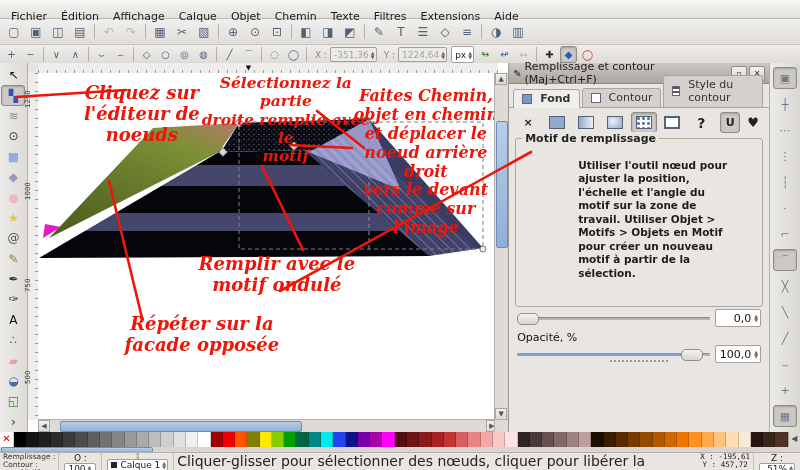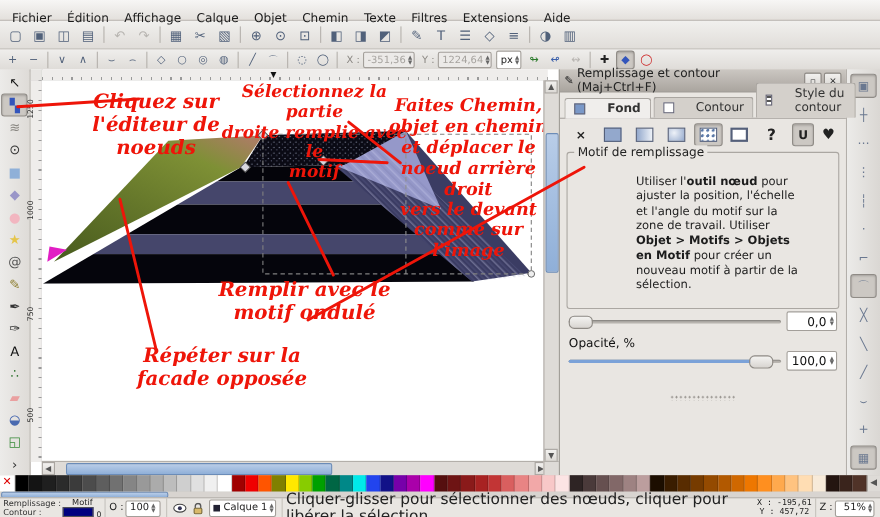--- a/index.html
+++ b/index.html
@@ -50,29 +50,29 @@
   .thumb{position:absolute;background:linear-gradient(#b9cde8,#8fafd8);border:1px solid #6b8cb8;border-radius:2px;}
   .corner-box{position:absolute;right:0;bottom:0;width:13px;height:12px;background:#dedbd7;border-left:1px solid #b3afaa;border-top:1px solid #b3afaa;}
   
   .panel{width:260px;background:#e9e6e2;border-left:1px solid #9b9792;position:relative;font-size:11px;}
   .panel-title{height:20px;background:linear-gradient(#cbc7c2,#aaa59f);display:flex;align-items:center;
     padding:0 4px;color:#222;border-bottom:1px solid #8f8b86;}
   .panel-title .t{flex:1;margin-left:3px;font-size:11px;}
   .wbtn{width:14px;height:13px;border:1px solid #8f8b86;background:linear-gradient(#f2f1ef,#d6d3cf);
     display:flex;align-items:center;justify-content:center;font-size:8px;color:#333;margin-left:2px;border-radius:2px;}
   .tabs{display:flex;align-items:flex-end;height:21px;padding:2px 4px 0;border-bottom:1px solid #a9a5a0;}
-  .tab{display:flex;align-items:center;gap:20px;padding:2px 8px 3px;border:1px solid #a9a5a0;border-bottom:none;
+  .tab{display:flex;align-items:center;gap:8px;padding:2px 8px 3px;border:1px solid #a9a5a0;border-bottom:none;
     border-radius:3px 3px 0 0;background:#d4d0cb;margin-right:2px;color:#333;}
   .tab.active{background:#f0eeec;font-weight:bold;position:relative;top:1px;}
   .tabsq{width:10px;height:10px;border:1px solid #667;box-sizing:border-box;}
   .fillrow{display:flex;align-items:center;padding:4px 6px 3px;gap:3px;}
   .fillbtn{width:24px;height:19px;border:1px solid transparent;border-radius:3px;display:flex;align-items:center;justify-content:center;font-weight:bold;color:#222;}
   .fillbtn .sq{width:16px;height:13px;border:1px solid #55607a;box-sizing:border-box;}
   .fillbtn.pressed{background:#ccc8c3;border-color:#8f8b86;box-shadow:inset 0 1px 2px #0003;}
-  .groupbox{margin:2px 6px;border:1px solid #aba7a2;border-radius:3px;position:relative;padding:10px 4px 8px;height:143px;box-sizing:border-box;}
+  .groupbox{margin:2px 6px;border:1px solid #aba7a2;border-radius:3px;position:relative;padding:10px 4px 8px;height:169px;box-sizing:border-box;font-weight:bold;}
   .groupbox .legend{position:absolute;top:-7px;left:6px;background:#e9e6e2;padding:0 3px;color:#222;}
   .combo{height:17px;border:1px solid #a39f9a;background:#fff;border-radius:2px;display:flex;align-items:center;
     padding:0 4px;color:#111;}
   .combo .arr{margin-left:auto;display:flex;flex-direction:column;font-size:5px;line-height:4px;color:#555;}
   .instruction{margin:10px 8px 0 58px;width:152px;line-height:1.28;color:#1c1c1c;font-size:10.5px;}
   .ctl-label{margin:4px 8px 1px;color:#111;}
   .slider-row{display:flex;align-items:center;margin:0 8px;gap:5px;}
   .slider{flex:1;height:12px;position:relative;}
   .slider .track{position:absolute;left:0;right:0;top:5px;height:3px;background:#b9b5b0;border-radius:2px;box-shadow:inset 0 1px 1px #0004;}
   .slider .fill{position:absolute;left:0;top:5px;height:3px;background:#7ba2d8;border-radius:2px;}
@@ -89,21 +89,21 @@
   .snapbar .icon-btn{width:22px;height:20px;margin:2px 0;font-size:11px;color:#6a7890;}
   
   .palette{position:absolute;top:432px;left:0;width:800px;height:15px;display:flex;background:#c9c5c0;}
   .swatch{flex:1 1 auto;border-right:1px solid rgba(0,0,0,.18);box-sizing:border-box;}
   .swatch.none{background:#fff;color:#d00;font-size:10px;line-height:13px;text-align:center;font-weight:bold;flex:0 0 14px;}
   .pal-arrow{flex:0 0 11px;background:#dedbd7;color:#555;font-size:8px;text-align:center;line-height:14px;border-left:1px solid #a9a5a0;}
   .pal-scroll{position:absolute;top:447px;left:0;width:800px;height:5px;background:#d8d4d0;}
   .pal-scroll .thumb{left:1px;top:0;width:150px;height:4px;}
   .statusbar{position:absolute;top:452px;left:0;width:800px;height:18px;background:#e9e6e2;border-top:1px solid #b3afaa;
     display:flex;align-items:center;font-size:9px;color:#222;}
-  .sb-sec{border-right:1px solid #c6c2bd;height:100%;display:flex;align-items:center;padding:0 3px;}
+  .sb-sec{border-right:1px solid #c6c2bd;height:100%;display:flex;align-items:center;padding:0 3px;flex-direction:column;}
   .fs-labels{display:flex;flex-direction:column;justify-content:center;font-size:7.5px;line-height:8px;color:#333;}
   .fs-vals{display:flex;flex-direction:column;justify-content:center;font-size:7.5px;line-height:8px;margin-left:2px;}
   .stroke-swatch{width:26px;height:7px;background:#000080;border:1px solid #555;display:inline-block;}
   .coords{display:flex;flex-direction:column;font-size:7.5px;line-height:8px;text-align:right;font-family:"DejaVu Sans Mono",monospace;}
   
   #red-overlay{position:absolute;left:0;top:0;width:800px;height:470px;pointer-events:none;z-index:60;}
 </style>
 </head>
 <body>
 

